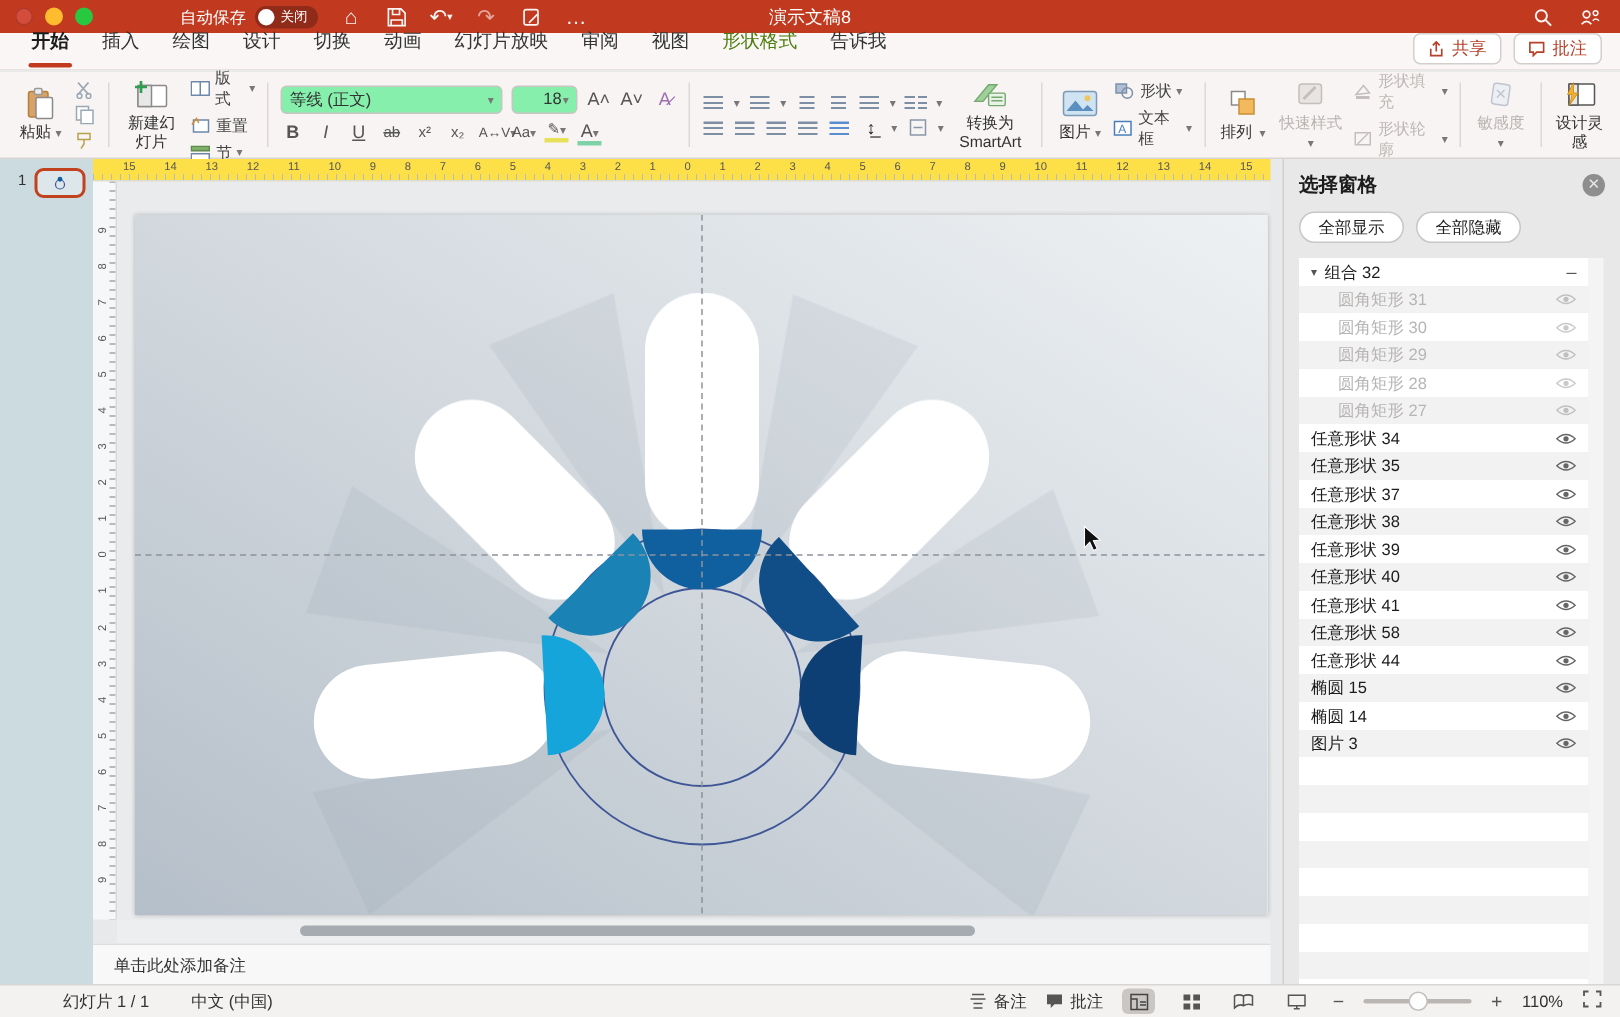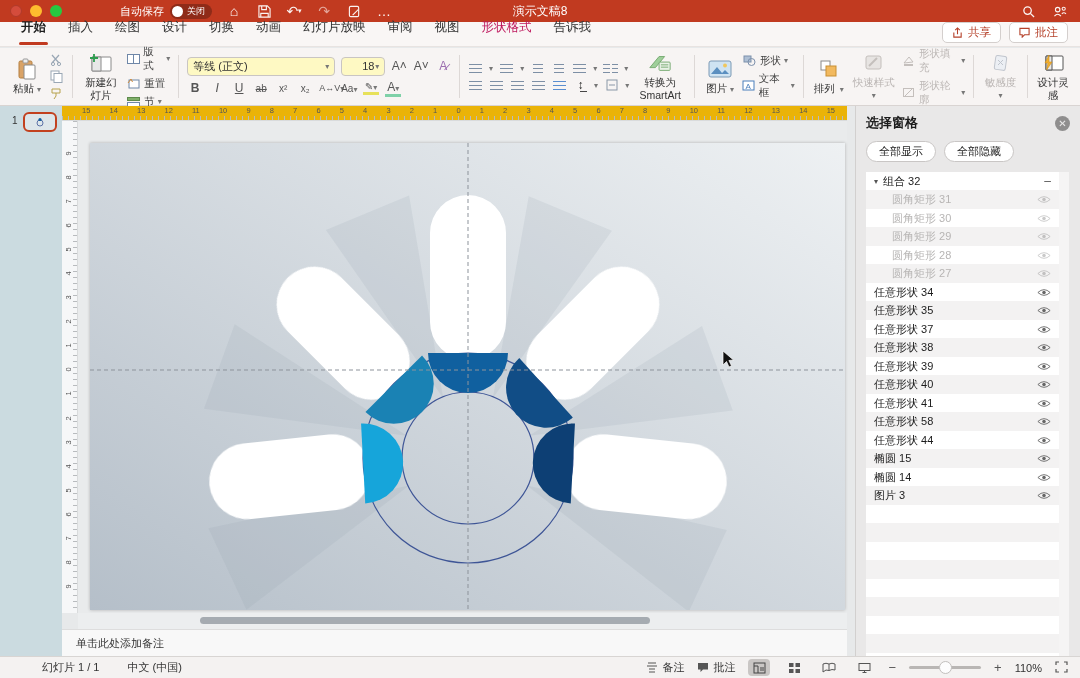--- a/index.html
+++ b/index.html
@@ -18,49 +18,49 @@
   .tb-ic { width:16px; height:16px; display:flex; align-items:center; justify-content:center; font-size:14px; color:#fff; opacity:.95; }
   .tb-ic.dim { opacity:.55; }
   .tb-title { position:absolute; left:50%; transform:translateX(-50%); font-size:12px; color:#fff; }
   .tb-right { position:absolute; right:12px; display:flex; gap:16px; }
 
   
   .tabrow { position:absolute; left:0; top:22px; width:1080px; height:25px; background:#f9f6f5; display:flex; align-items:flex-end; padding:0 0 0 10px; border-bottom:1px solid #e8e3e1; }
   .tab { padding:4px 11px 10px; font-size:12.5px; color:#333; position:relative; white-space:nowrap; }
   .tab.active { font-weight:bold; color:#1c1c1c; }
   .tab.active:after { content:""; position:absolute; left:9px; right:9px; bottom:1px; height:3px; background:#c13a20; border-radius:2px; }
-  .tab.contextual { color:#be185d; }
+  .tab.contextual { color:#4d7c0f; }
   .tabrow-right { margin-left:auto; display:flex; gap:8px; margin-right:12px; margin-bottom:3px;justify-content:flex-end; }
   .pill-btn { border:1px solid #d4cfcd; background:#fff; color:#b5412a; border-radius:5px; font-size:11.5px; padding:2px 9px; display:flex; gap:5px; align-items:center; }
 
   
   .ribbon { position:absolute; left:0; top:48px; width:1080px; height:58px; background:#f7f4f3; border-bottom:1px solid #d9d4d2; display:flex; align-items:stretch; padding:3px 4px; }
   .rgroup { display:flex; align-items:center; gap:5px; padding:0 6px; }
   .rdiv { width:1px; background:#ddd8d6; margin:4px 2px; }
   .bigbtn { display:flex; flex-direction:column; align-items:center; justify-content:center; gap:2px; font-size:10.5px; color:#333; min-width:34px; text-align:center; line-height:1.15; }
   .bigbtn .bb-ic { width:24px; height:22px; display:flex; align-items:center; justify-content:center; }
   .bigbtn.disabled { color:#b9b4b2; }
   .stack { display:flex; flex-direction:column; justify-content:center; gap:4px; }
   .srow { display:flex; align-items:center; gap:6px; }
   .smallbtn { display:flex; align-items:center; gap:3px; font-size:10.5px; color:#444; }
   .smallbtn.disabled { color:#bdb8b6; }
-  .combo { background:#fef9c3; border:1px solid #c9c5c3; border-radius:4px; height:19px; display:flex; align-items:center; font-size:11px; padding:0 5px; color:#333; justify-content:space-between; }
+  .combo { background:#86efac; border:1px solid #c9c5c3; border-radius:4px; height:19px; display:flex; align-items:center; font-size:11px; padding:0 5px; color:#333; justify-content:space-between; }
   .chev { font-size:8px; color:#777; }
   .fmt { font-size:12px; color:#555; width:16px; text-align:center; }
   .ic-lines { width:13px; height:9px; background:repeating-linear-gradient(#7d8fa5 0 1.4px, transparent 1.4px 3.8px); }
   .mini-ic { width:15px; height:13px; display:flex; align-items:center; justify-content:center; }
 
   
   .slidepanel { position:absolute; left:0; top:106px; width:62px; height:550px; background:#cbdbe0; }
   .thumb-row { display:flex; align-items:flex-start; gap:5px; padding:6px 0 0 12px; }
   .thumb-num { font-size:10px; color:#333; margin-top:3px; }
   .thumb { width:34px; height:20px; border:2px solid #c2411f; border-radius:6px; background:#dde6ea; display:flex; align-items:center; justify-content:center; }
 
   
-  .hruler { position:absolute; left:62px; top:106px; width:785px; height:15px; background:#eab308; border-bottom:1px solid #d9dbdc;padding-left:14px; }
+  .hruler { position:absolute; left:62px; top:106px; width:785px; height:15px; background:#fde047; border-bottom:1px solid #d9dbdc;padding-left:14px; }
   .hruler .nums { position:absolute; left:20px; right:12px; top:0; display:flex; justify-content:space-between; font-size:7.5px; color:#555; }
   .hruler .ticks { position:absolute; left:0; right:0; bottom:0; height:4px; background:repeating-linear-gradient(90deg,#b8bbbe 0 1px,transparent 1px 6px); }
   .vruler { position:absolute; left:62px; top:121px; width:16px; height:492px; background:#f6f7f8; border-right:1px solid #d9dbdc; }
   .vruler .nums { position:absolute; top:28px; bottom:22px; left:0; right:3px; display:flex; flex-direction:column; justify-content:space-between; align-items:center; font-size:7.5px; color:#555; }
   .vruler .nums span { transform:rotate(-90deg); }
   .vruler .ticks { position:absolute; top:0; bottom:0; right:0; width:4px; background:repeating-linear-gradient(#b8bbbe 0 1px,transparent 1px 6px); }
 
   
   .workspace { position:absolute; left:78px; top:121px; width:769px; height:492px; background:#e9ebec; }
   .slide { position:absolute; left:12px; top:22px; width:755px; height:467px; box-shadow:0 0 3px rgba(0,0,0,.25); }

